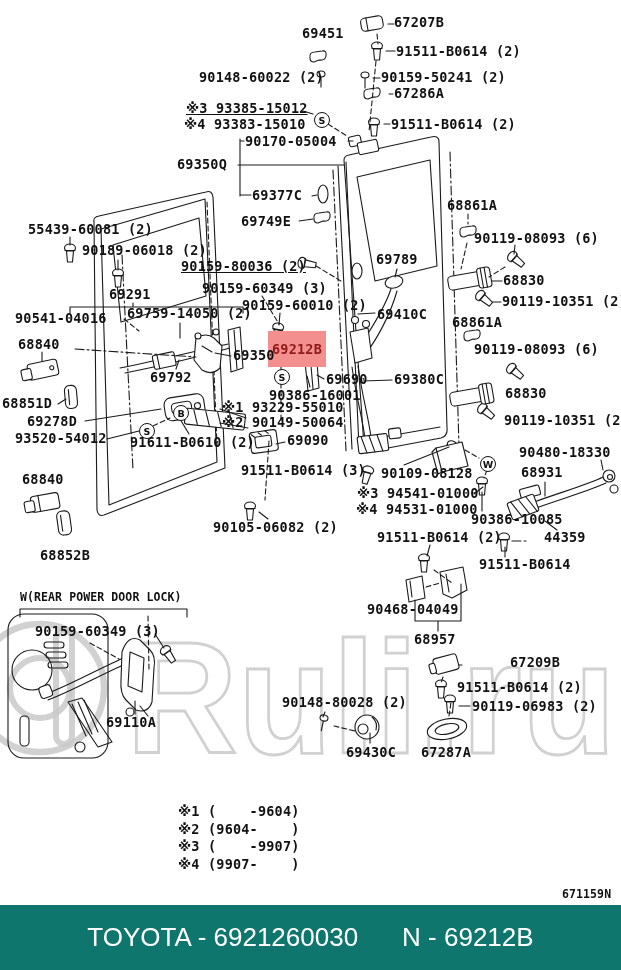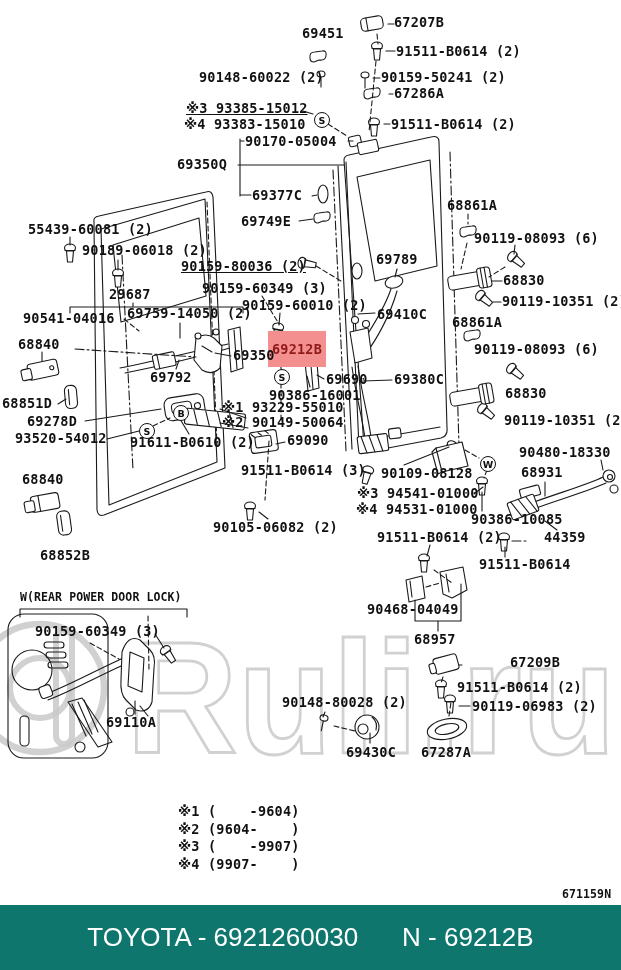--- a/index.html
+++ b/index.html
@@ -354,26 +354,26 @@
       <div class="plabel" style="left: 252px; top: 188px;">69377C</div>
       <div class="plabel" style="left: 447px; top: 198px;">68861A</div>
       <div class="plabel" style="left: 241px; top: 214px;">69749E</div>
       <div class="plabel" style="left: 28px; top: 222px;">55439-60081 (2)</div>
       <div class="plabel" style="left: 474px; top: 231px;">90119-08093 (6)</div>
       <div class="plabel" style="left: 82px; top: 243px;">90189-06018 (2)</div>
       <div class="plabel" style="left: 181px; top: 259px; text-decoration: underline;">90159-80036 (2)</div>
       <div class="plabel" style="left: 376px; top: 252px;">69789</div>
       <div class="plabel" style="left: 503px; top: 273px;">68830</div>
       <div class="plabel" style="left: 202px; top: 281px;">90159-60349 (3)</div>
-      <div class="plabel" style="left: 109px; top: 287px;">29687</div>
+      <div class="plabel" style="left: 109px; top: 287px;">69291</div>
       <div class="plabel" style="left: 502px; top: 294px;">90119-10351 (2)</div>
       <div class="plabel" style="left: 242px; top: 298px;">90159-60010 (2)</div>
       <div class="plabel" style="left: 127px; top: 306px;">69759-14050 (2)</div>
       <div class="plabel" style="left: 377px; top: 307px;">69410C</div>
-      <div class="plabel" style="left: 23px; top: 311px;">90541-04016</div>
+      <div class="plabel" style="left: 15px; top: 311px;">90541-04016</div>
       <div class="plabel" style="left: 452px; top: 315px;">68861A</div>
       <div class="plabel" style="left: 18px; top: 337px;">68840</div>
       <div class="plabel hl" style="left: 268px; top: 331px;">69212B</div>
       <div class="plabel" style="left: 474px; top: 342px;">90119-08093 (6)</div>
       <div class="plabel" style="left: 233px; top: 348px;">69350</div>
       <div class="plabel" style="left: 150px; top: 370px;">69792</div>
       <div class="plabel" style="left: 326px; top: 372px;">69690</div>
       <div class="plabel" style="left: 394px; top: 372px;">69380C</div>
       <div class="plabel" style="left: 505px; top: 386px;">68830</div>
       <div class="plabel" style="left: 269px; top: 388px;">90386-16001</div>

